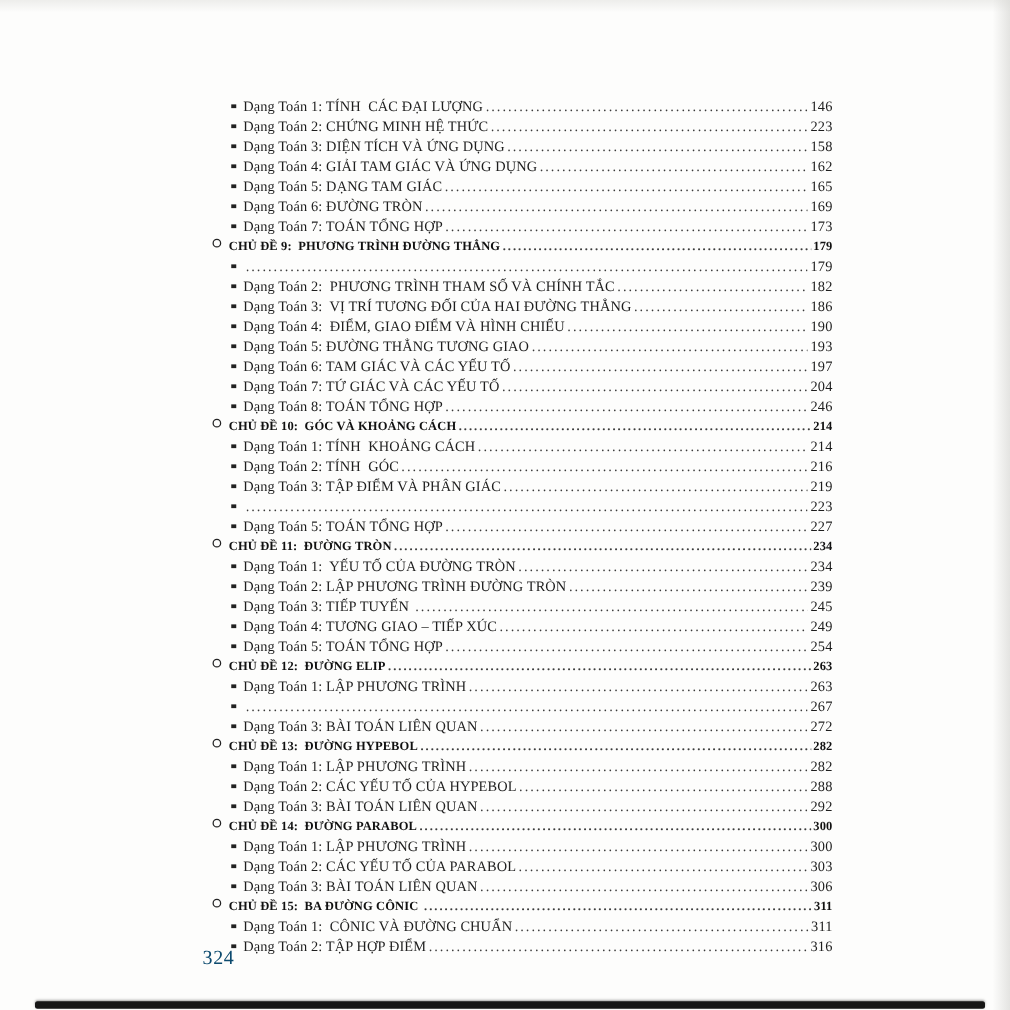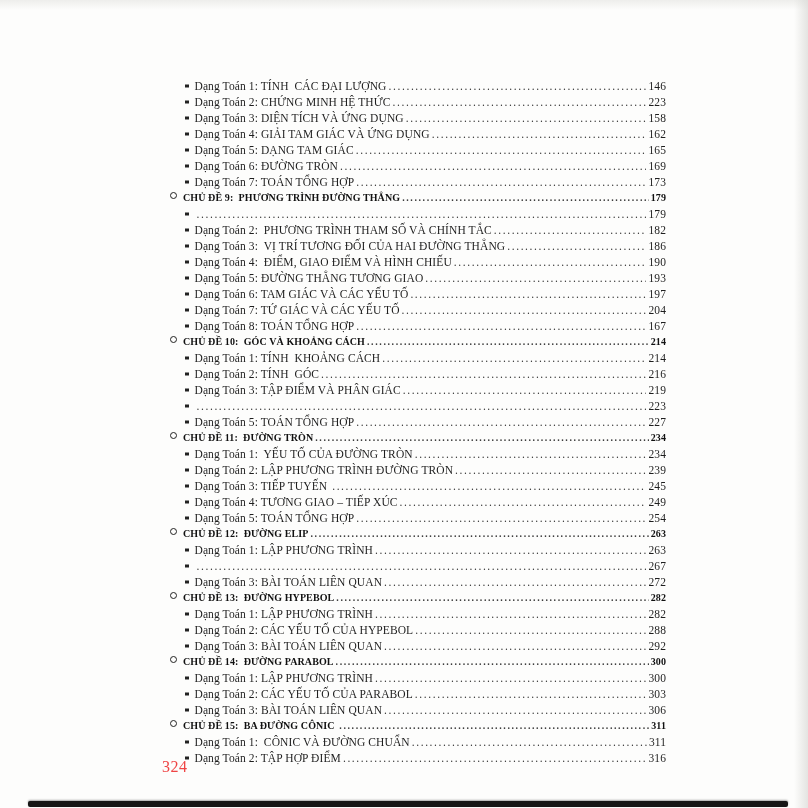--- a/index.html
+++ b/index.html
@@ -101,21 +101,21 @@
     flex: 0 0 auto;
     text-align: right;
     margin-top: 46px;
   }
   .folio {
     position: absolute;
     left: 162px;
     top: 758px;
     font-size: 16px;
     letter-spacing: .5px;
-    color: #ef4444;
+    color: #0c4a6e;
   }
 </style>
 </head>
 <body>
 
 <div class="scan-page">
   <div class="edge-top"></div>
   <div class="edge-right"></div>
 
   <div class="toc" id="toc-list">
@@ -205,21 +205,21 @@
       <div class="row item">
         <span class="bullet"></span>
         <span class="label">Dạng Toán 7: TỨ GIÁC VÀ CÁC YẾU TỐ</span>
         <span class="dots">............................................................................................................................................................................................................................................................................................................</span>
         <span class="pg">204</span>
       </div>
       <div class="row item">
         <span class="bullet"></span>
         <span class="label">Dạng Toán 8: TOÁN TỔNG HỢP</span>
         <span class="dots">............................................................................................................................................................................................................................................................................................................</span>
-        <span class="pg">167</span>
+        <span class="pg">246</span>
       </div>
       <div class="row topic">
         <span class="bullet"></span>
         <span class="label">CHỦ ĐỀ 10:  GÓC VÀ KHOẢNG CÁCH</span>
         <span class="dots">............................................................................................................................................................................................................................................................................................................</span>
         <span class="pg">214</span>
       </div>
       <div class="row item">
         <span class="bullet"></span>
         <span class="label">Dạng Toán 1: TÍNH  KHOẢNG CÁCH</span>

